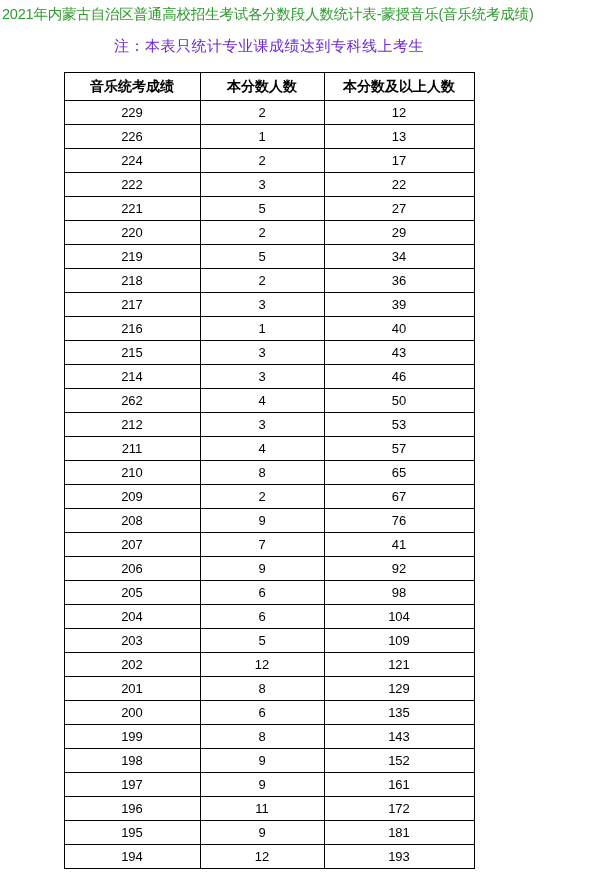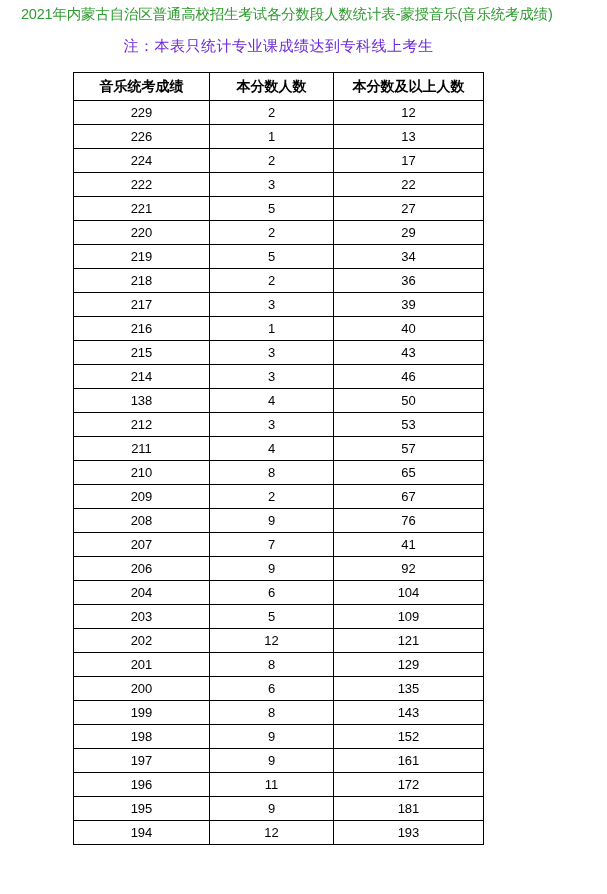--- a/index.html
+++ b/index.html
@@ -11,21 +11,20 @@
     height: 894px;
     background: #ffffff;
     font-family: "Liberation Sans", sans-serif;
     overflow: hidden;
   }
   .page {
     position: relative;
     width: 538px;
     height: 894px;
     box-sizing: border-box;
-    padding-left: 19px;
   }
   .doc-title {
     color: #2e9b2e;
     font-size: 14.5px;
     line-height: 1.2;
     padding: 6px 2px 0 2px;
     white-space: nowrap;
     letter-spacing: -0.2px;
   }
   .doc-note {
@@ -143,21 +142,21 @@
             <td>215</td>
             <td>3</td>
             <td>43</td>
           </tr>
           <tr>
             <td>214</td>
             <td>3</td>
             <td>46</td>
           </tr>
           <tr>
-            <td>138</td>
+            <td>262</td>
             <td>4</td>
             <td>50</td>
           </tr>
           <tr>
             <td>212</td>
             <td>3</td>
             <td>53</td>
           </tr>
           <tr>
             <td>211</td>
@@ -183,20 +182,25 @@
             <td>207</td>
             <td>7</td>
             <td>41</td>
           </tr>
           <tr>
             <td>206</td>
             <td>9</td>
             <td>92</td>
           </tr>
           <tr>
+            <td>205</td>
+            <td>6</td>
+            <td>98</td>
+          </tr>
+          <tr>
             <td>204</td>
             <td>6</td>
             <td>104</td>
           </tr>
           <tr>
             <td>203</td>
             <td>5</td>
             <td>109</td>
           </tr>
           <tr>

